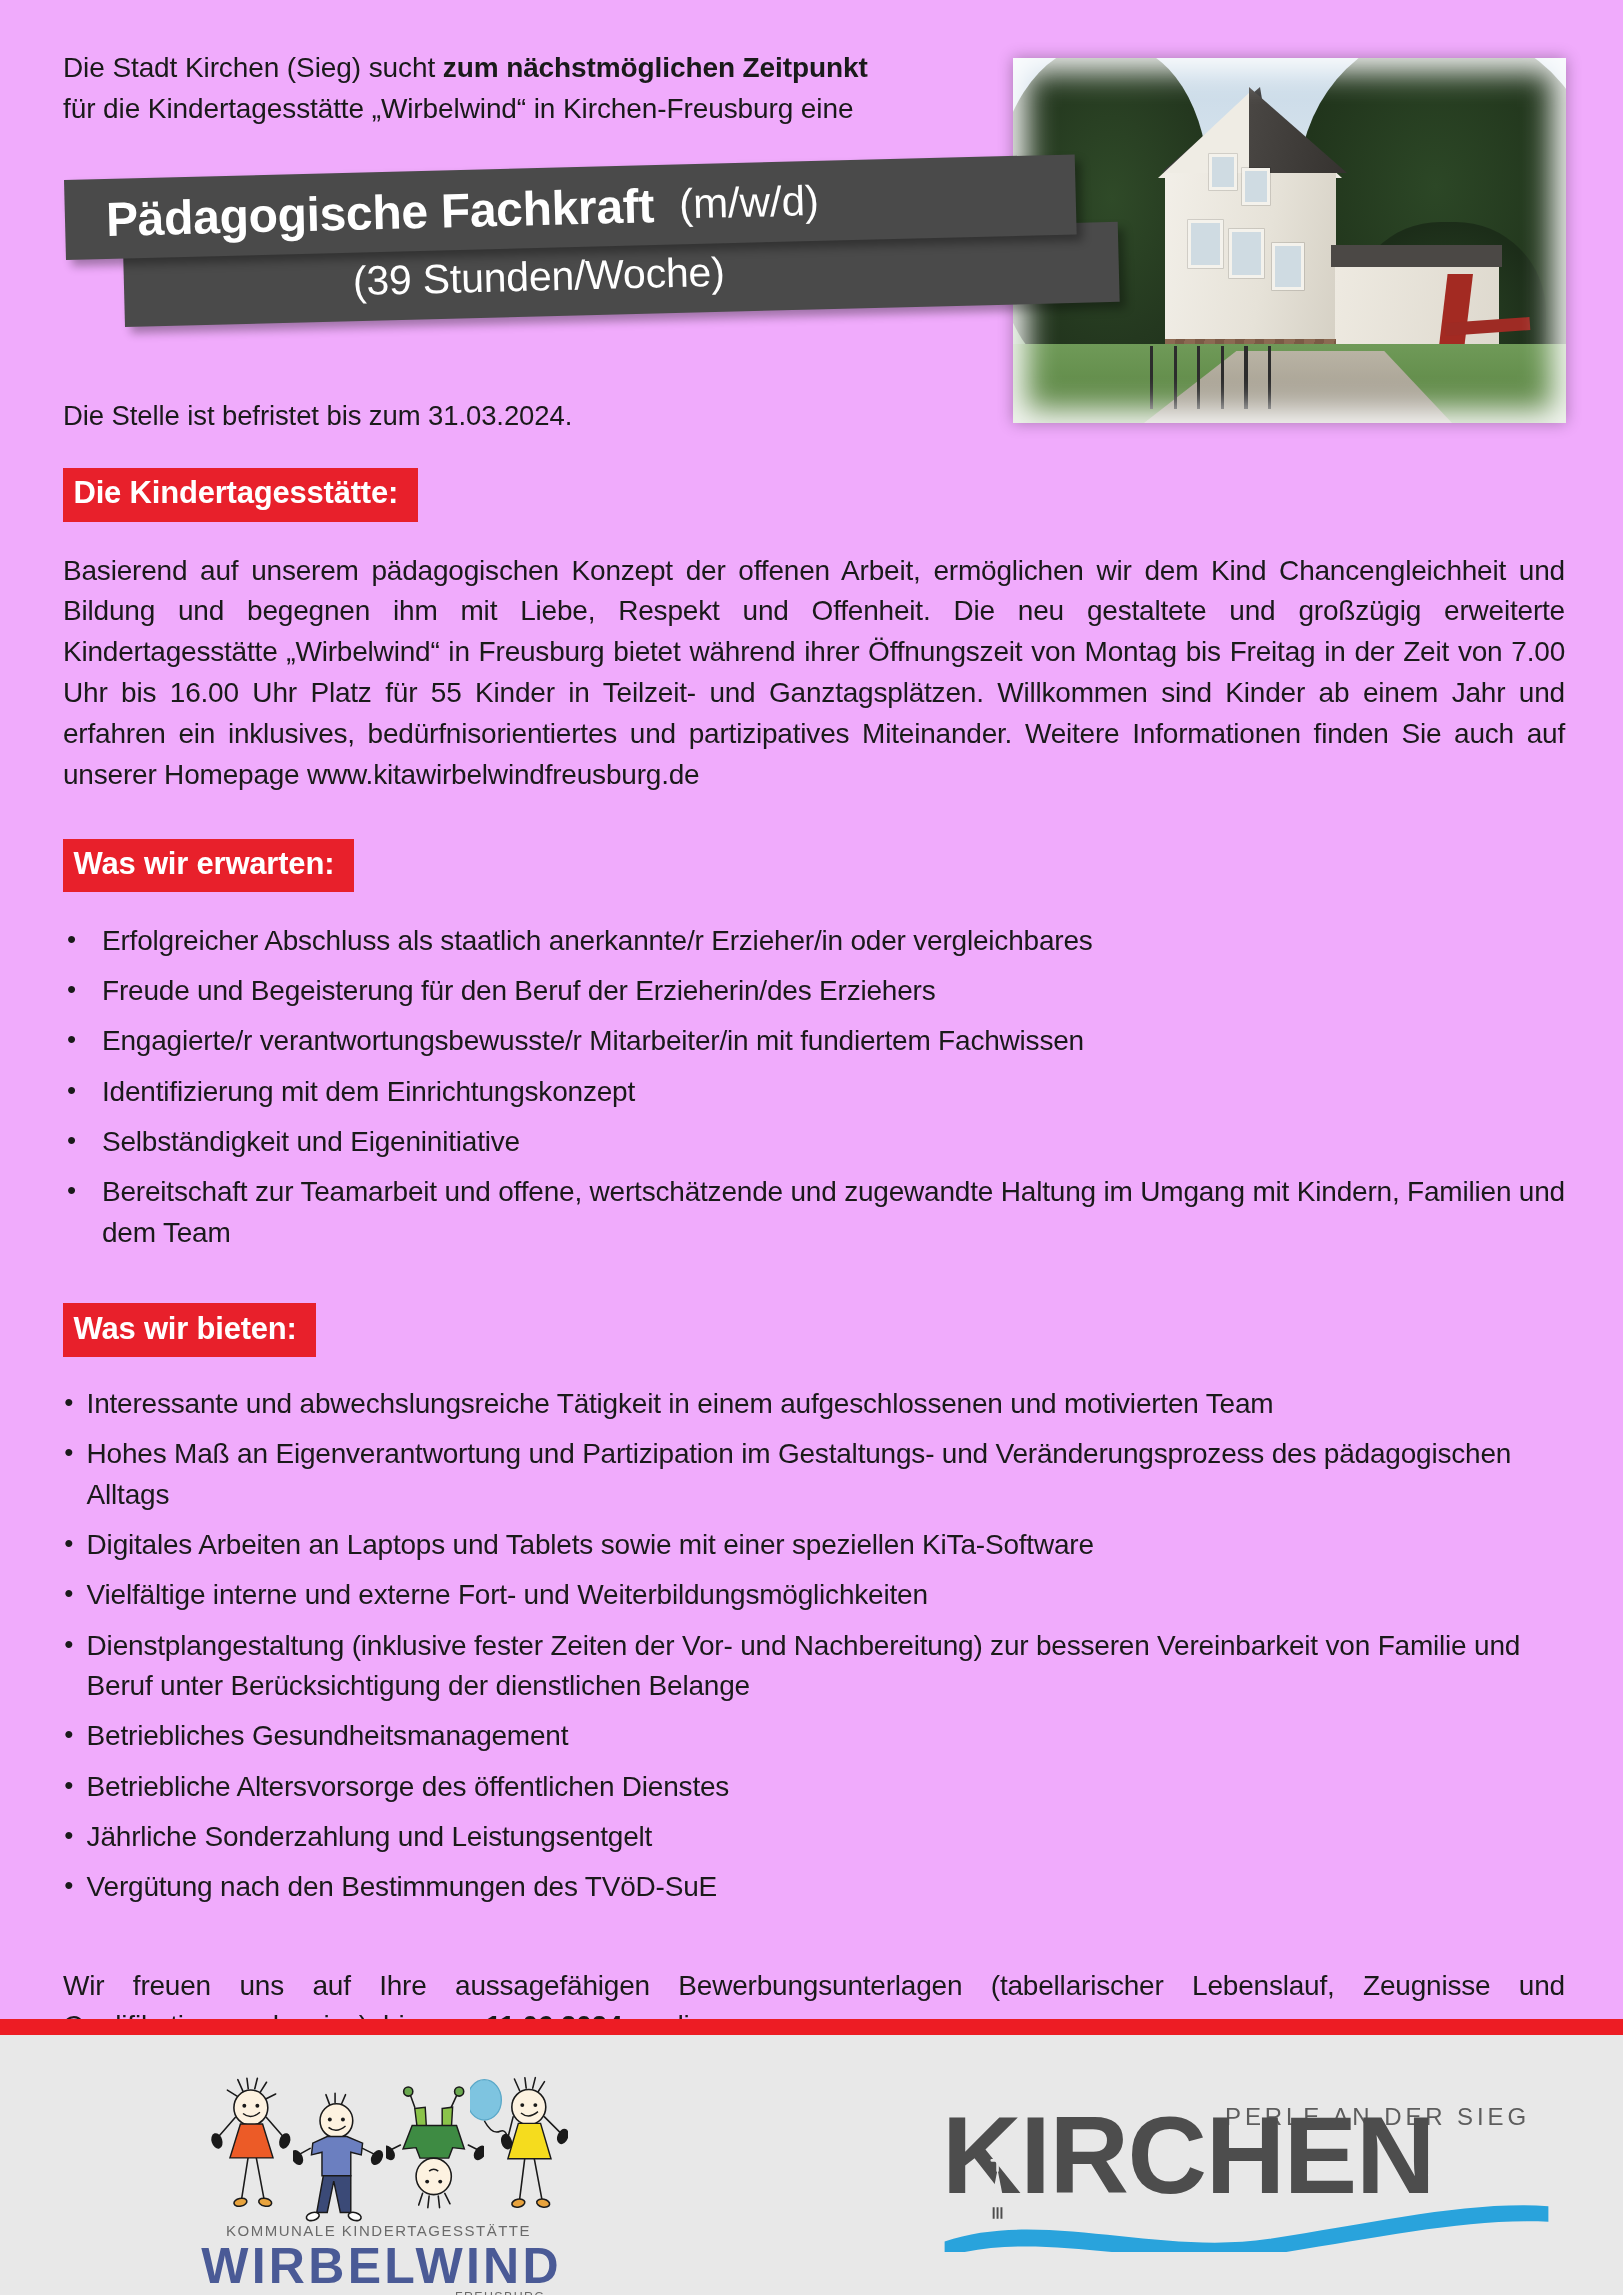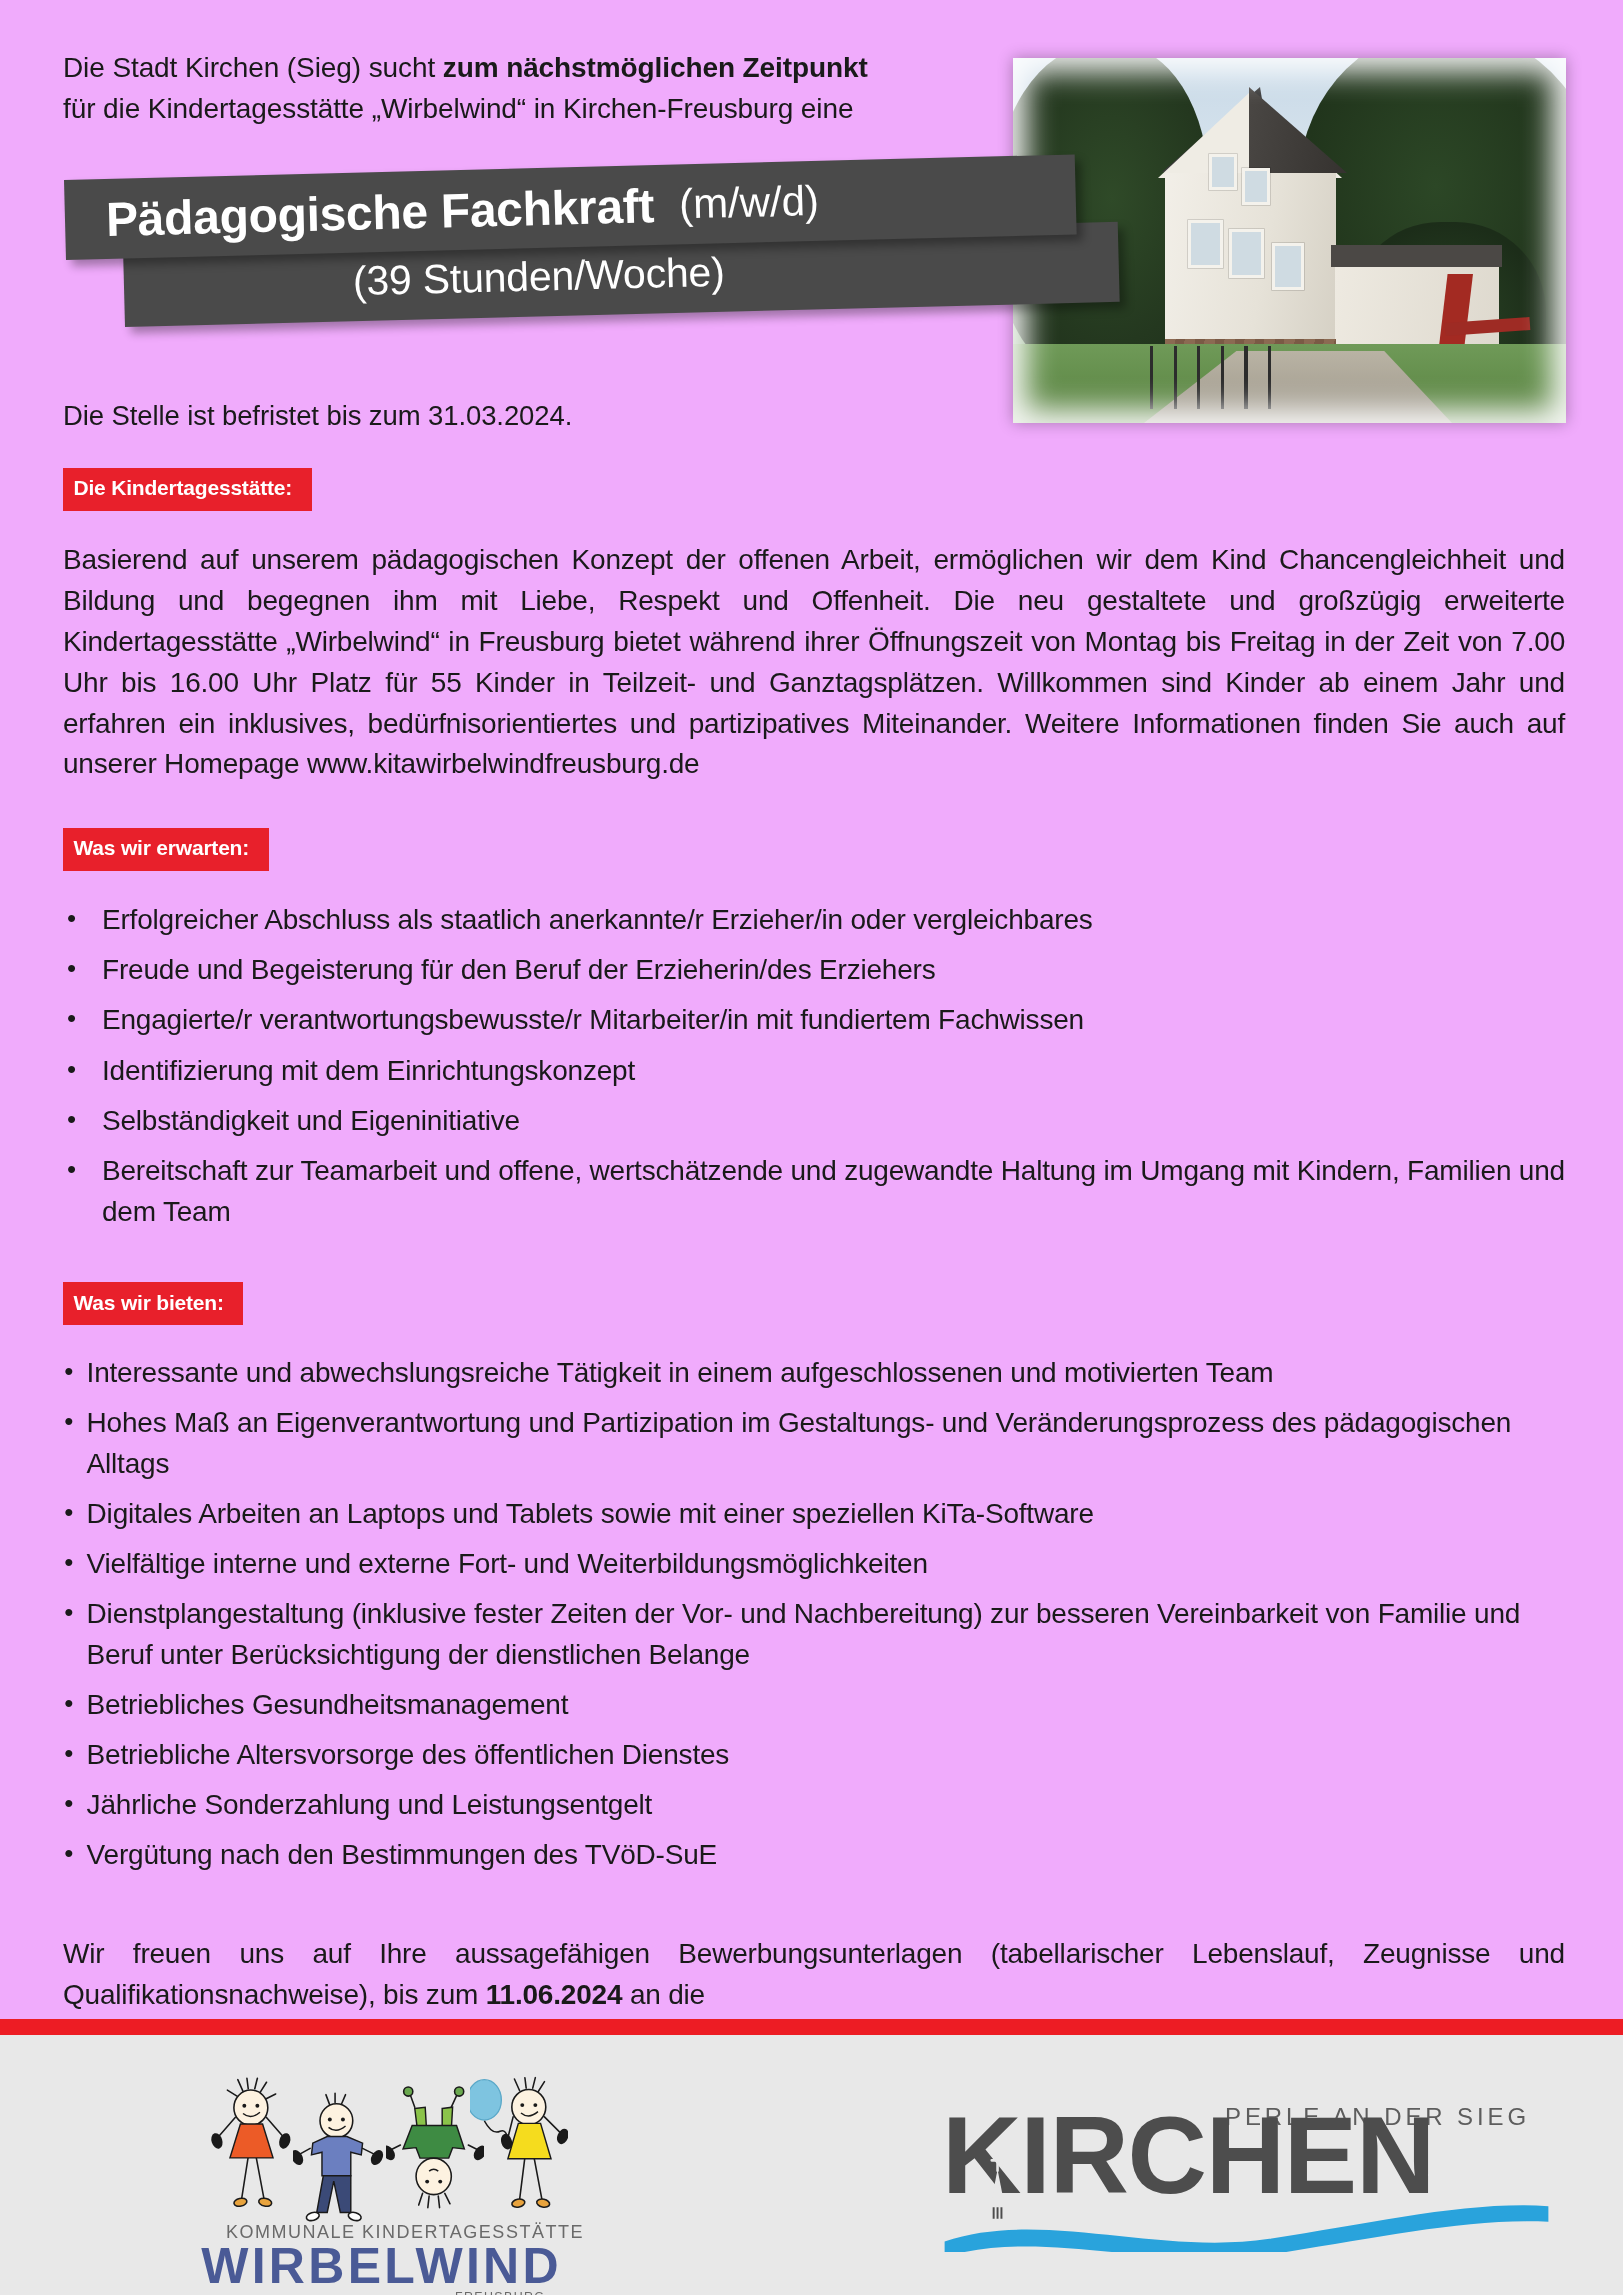--- a/index.html
+++ b/index.html
@@ -199,21 +199,21 @@
     position: absolute;
     left: 63px;
     top: 468px;
     width: 1502px;
   }
 
   .sec-head {
     display: inline-block;
     background: #E8202B;
     color: #ffffff;
-    font-size: 21px;
+    font-size: 31px;
     font-weight: 700;
     padding: 9.2px 19.6px 11.8px 10.5px;
     letter-spacing: -0.2px;
     line-height: 1.05;
   }
   .sec-head-wrap { margin: 0 0 0 0; }
 
   .para {
     font-size: 28px;
     line-height: 1.46;
@@ -313,21 +313,21 @@
     top: 2068px;
     width: 366px;
     height: 209px;
   }
   .kid { position: absolute; }
   .kid svg { display: block; }
   .ww-kkt {
     position: absolute;
     left: 30px;
     top: 154px;
-    font-size: 18px;
+    font-size: 15px;
     letter-spacing: 1.5px;
     color: #6a6a6a;
     white-space: nowrap;
   }
   .ww-name {
     position: absolute;
     left: 5.2px;
     top: 169px;
     font-size: 50px;
     font-weight: 700;

